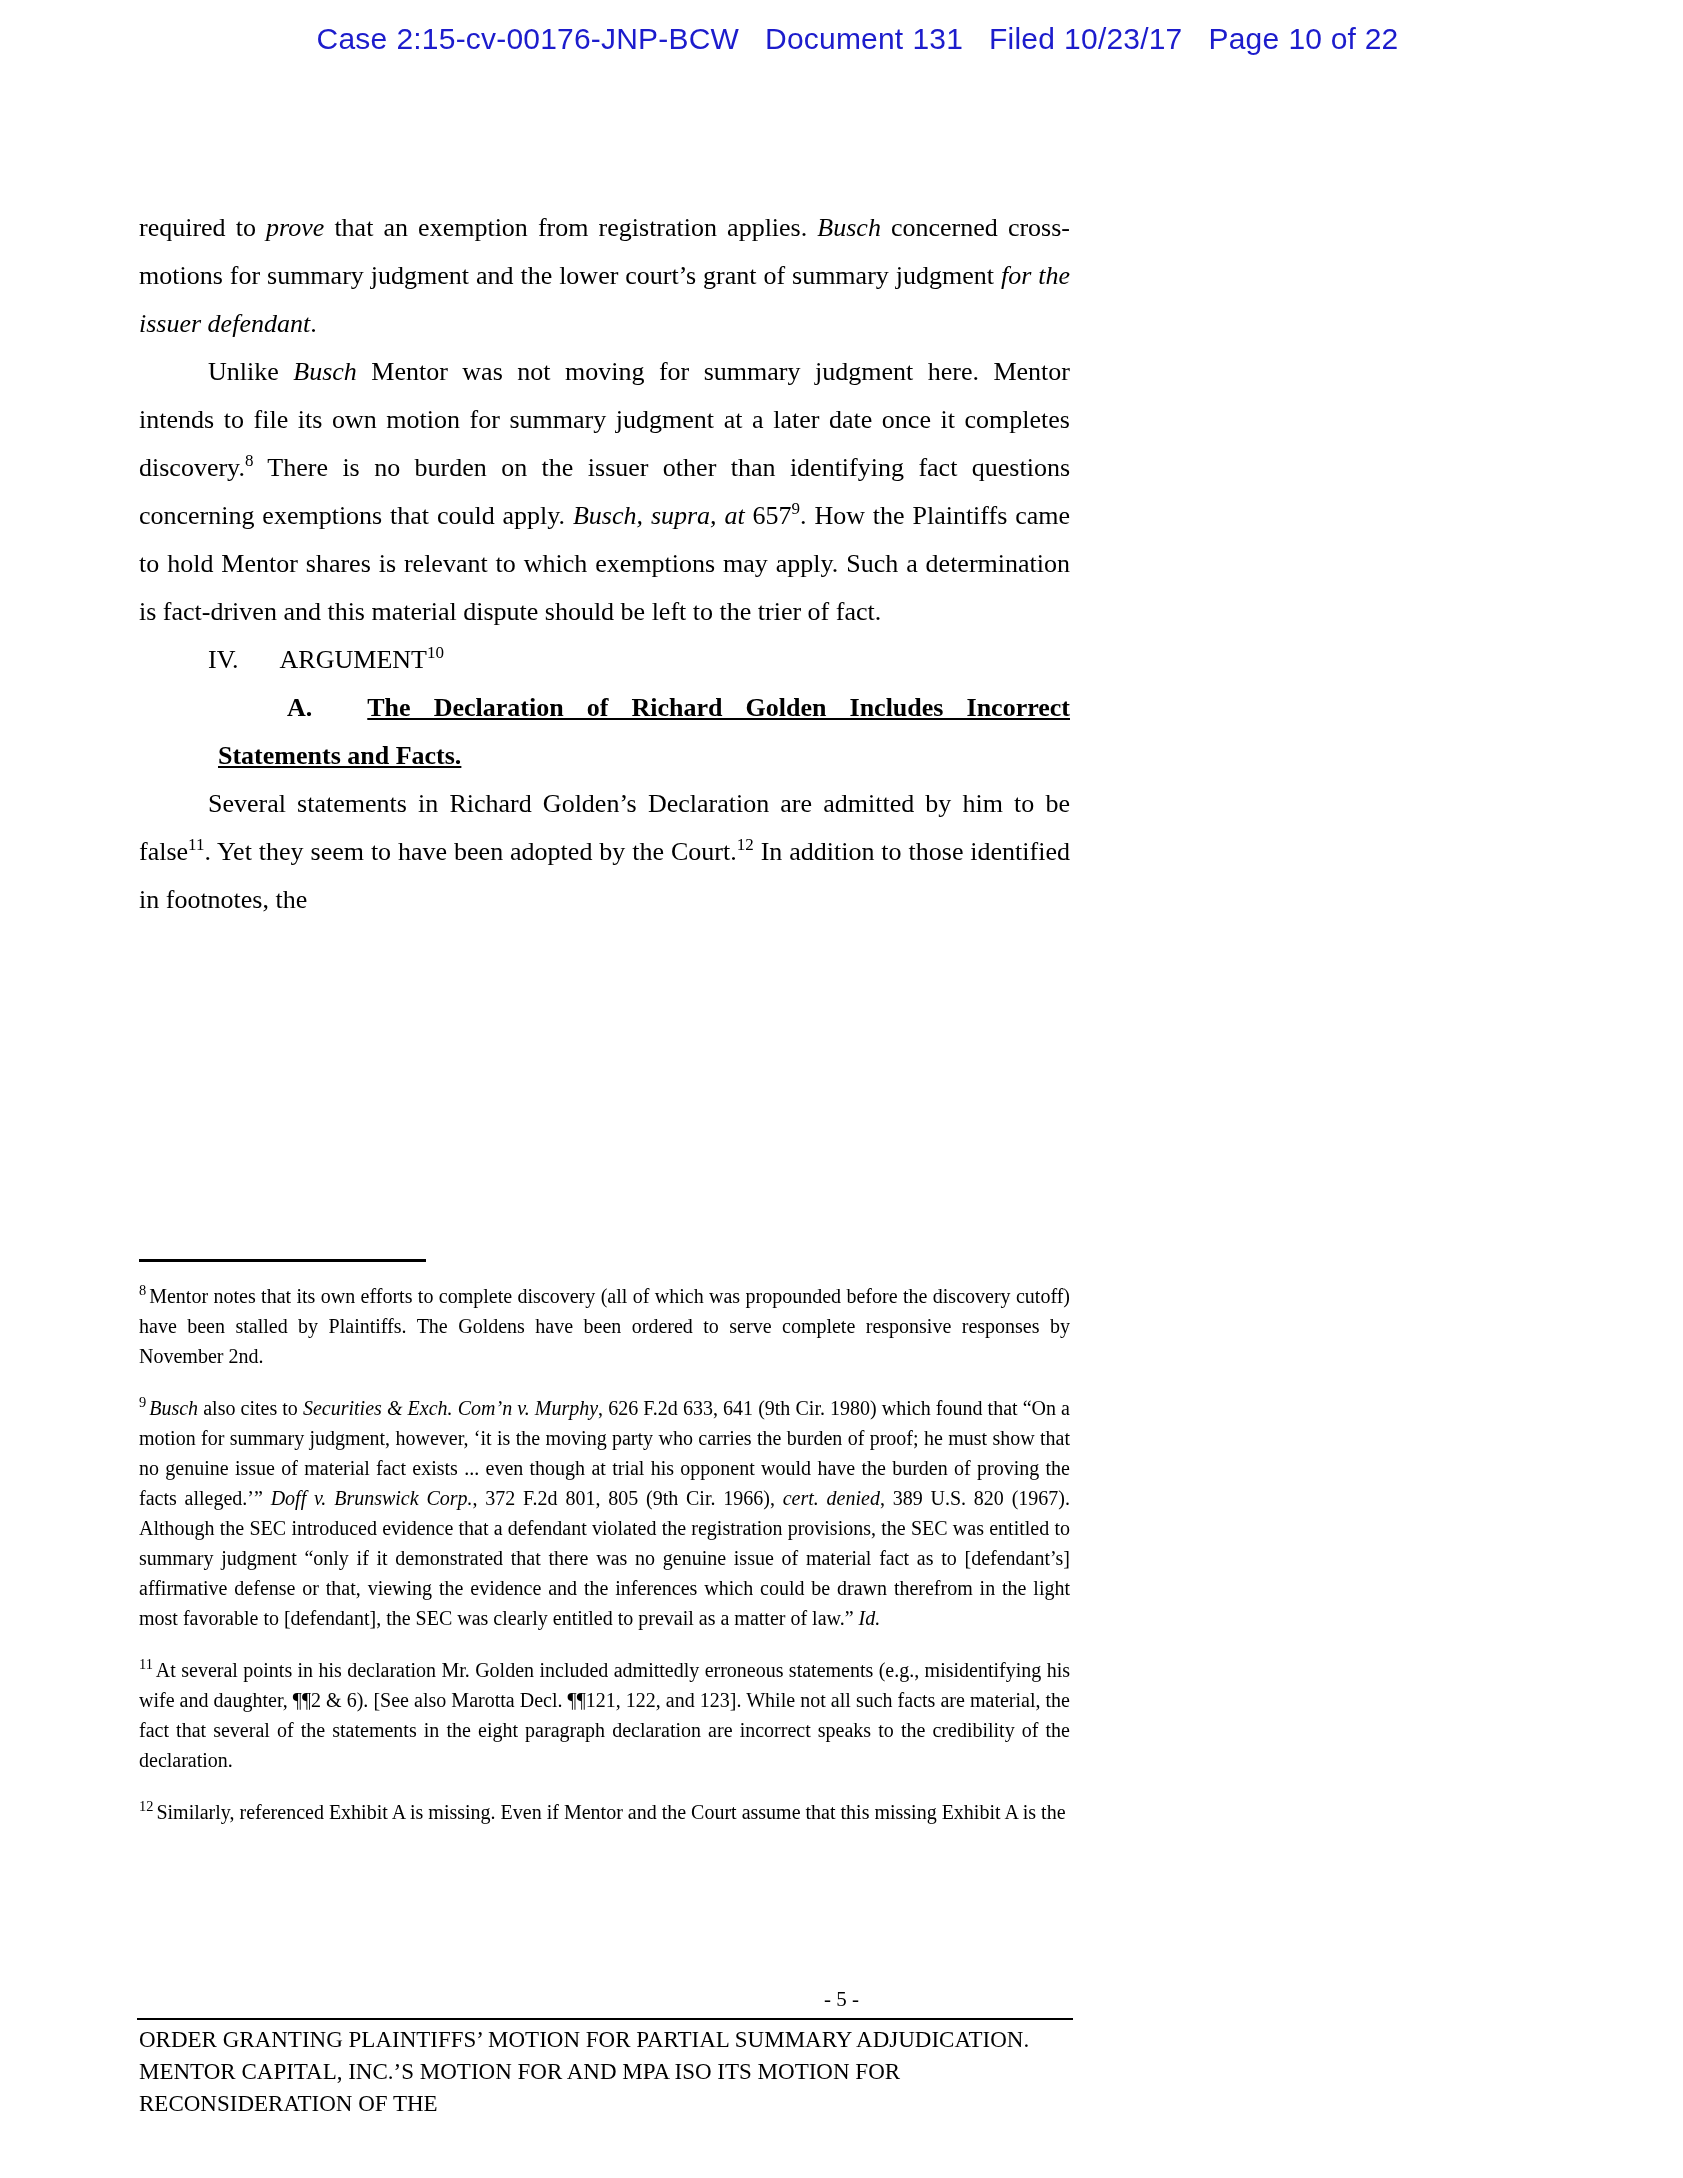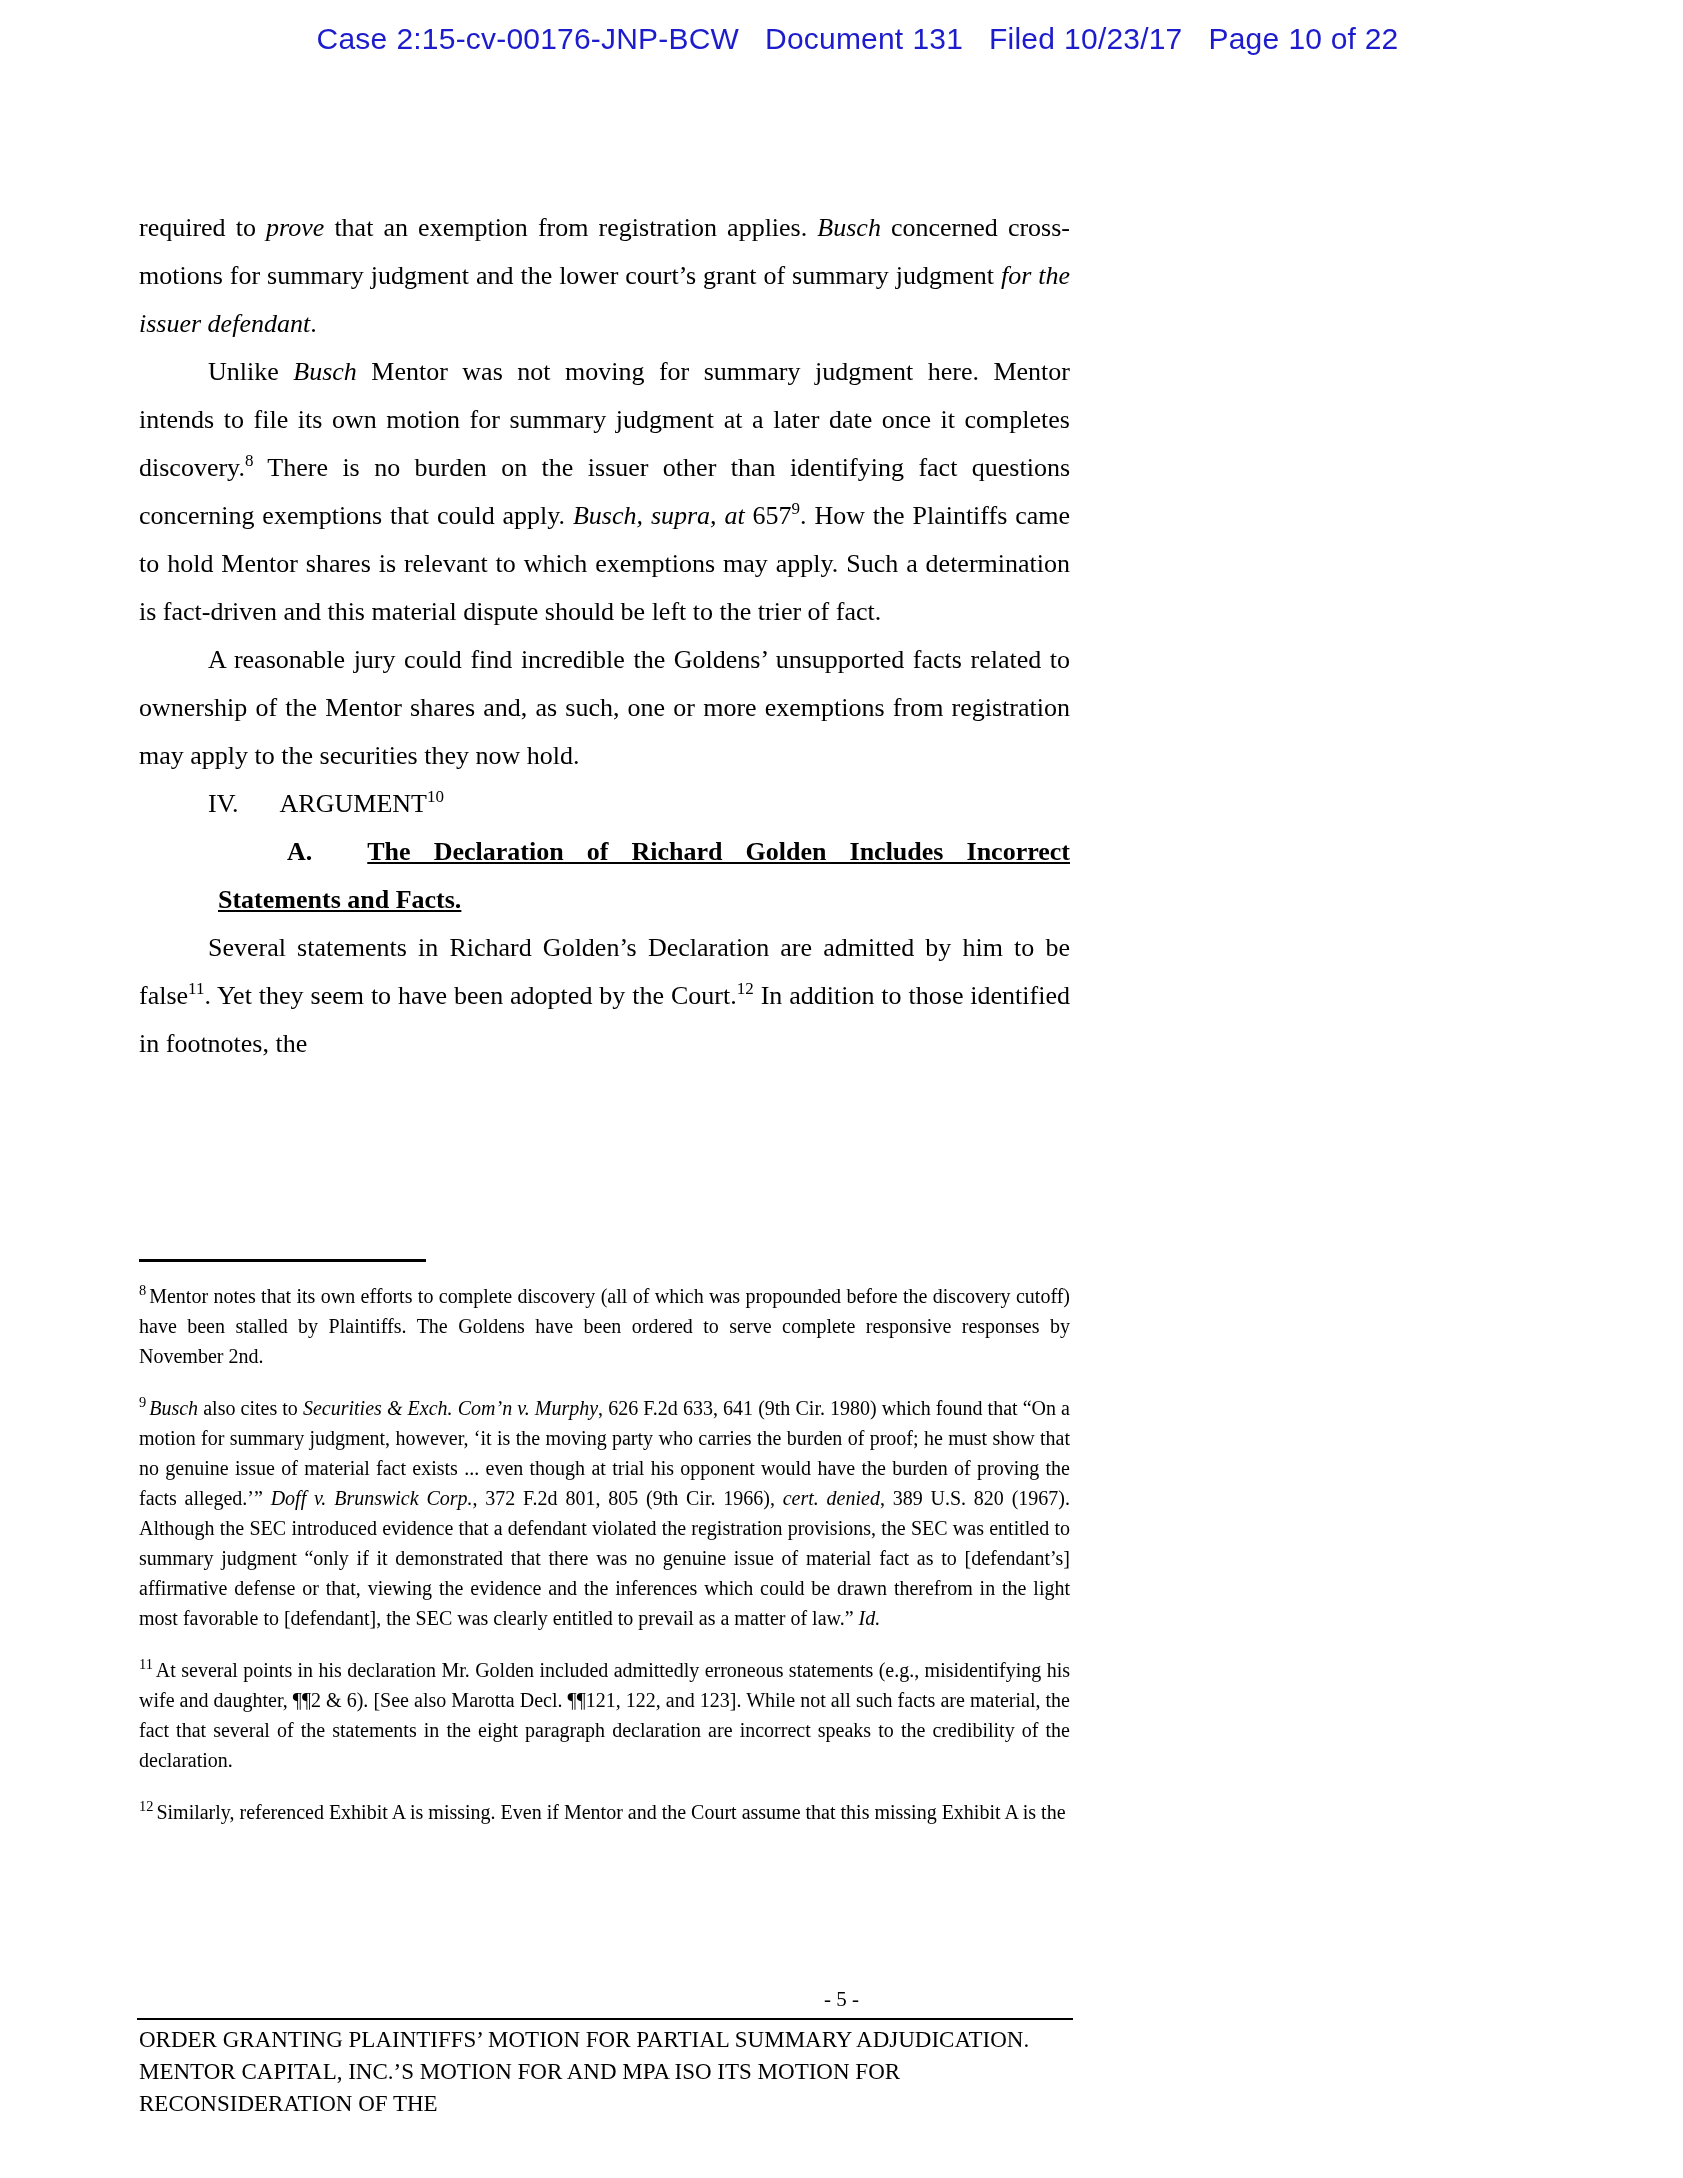--- a/index.html
+++ b/index.html
@@ -154,21 +154,20 @@
   <div class="ecf-header">
     <span class="seg"><span class="sub">Case</span><span>2:15-cv-00176-JNP-BCW</span></span><span class="seg"><span class="sub">Document</span><span>131</span></span><span class="seg"><span class="sub">Filed</span><span>10/23/17</span></span><span class="seg"><span class="sub">Page</span><span>10 of 22</span></span>
   </div>
 
   <div class="body-block">
 
     <p class="bodytext noindent"><span>required to </span><em>prove</em><span> that an exemption from registration applies.  </span><em>Busch</em><span> concerned cross-motions for summary judgment and the lower court’s grant of summary judgment </span><em>for the issuer defendant</em><span>.</span></p>
 
     <p class="bodytext"><span>Unlike </span><em>Busch</em><span> Mentor was not moving for summary judgment here.  Mentor intends to file its own motion for summary judgment at a later date once it completes discovery.</span><sup class="fnref">8</sup><span>  There is no burden on the issuer other than identifying fact questions concerning exemptions that could apply.  </span><em>Busch, supra, at</em><span> 657</span><sup class="fnref">9</sup><span>.  How the Plaintiffs came to hold Mentor shares is relevant to which exemptions may apply.  Such a determination is fact-driven and this material dispute should be left to the trier of fact.</span></p>
 
-    <p class="bodytext">A reasonable jury could find incredible the Goldens’ unsupported facts related to ownership of the Mentor shares and, as such, one or more exemptions from registration may apply to the securities they now hold.</p>
 
     <p class="bodytext heading-iv"><span class="numeral">IV.</span><span>ARGUMENT</span><sup class="fnref">10</sup></p>
 
     <p class="bodytext heading-a"><span class="letter">A.</span><span class="title">The Declaration of Richard Golden Includes Incorrect Statements and Facts.</span></p>
 
     <p class="bodytext"><span>Several statements in Richard Golden’s Declaration are admitted by him to be false</span><sup class="fnref">11</sup><span>.  Yet they seem to have been adopted by the Court.</span><sup class="fnref">12</sup><span>  In addition to those identified in footnotes, the</span></p>
 
   </div>
 
   <div class="fn-rule"></div>

